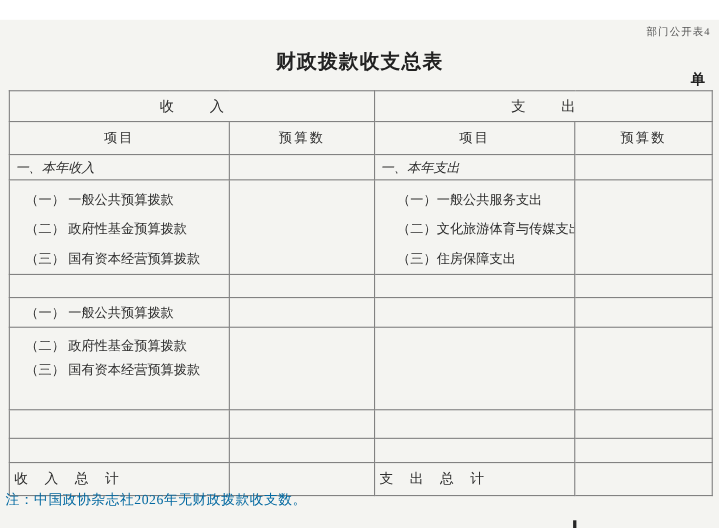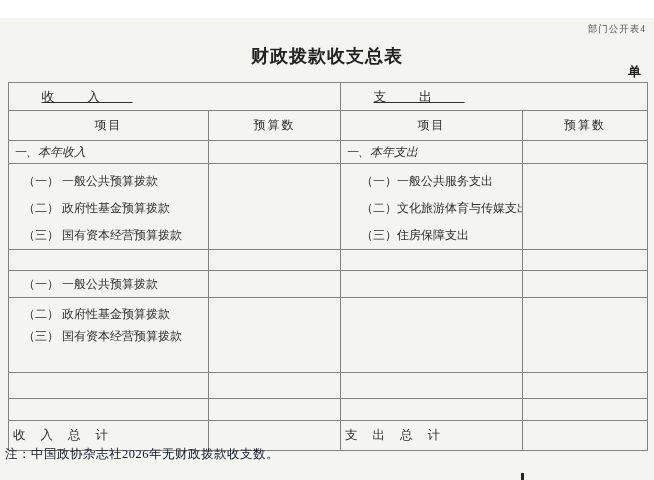--- a/index.html
+++ b/index.html
@@ -35,39 +35,38 @@
   table.budget{border:1px solid #6a6a6a;}
   td{
     padding:0 0 0 4px;font-size:12px;color:#2e2e2e;
     overflow:hidden;white-space:nowrap;
   }
   tr.r1{height:28px;} tr.r2{height:30px;} tr.r3{height:23px;font-style:italic;}
   tr.r4{height:82px;} tr.r5{height:21px;} tr.r6{height:27px;}
   tr.r7{height:27px;} tr.r8{height:75px;} tr.r9{height:26px;}
   tr.r10{height:22px;} tr.r11{height:30px;}
   td.hdr{
-    text-align:left;font-size:13px;padding:0;
+    text-align:center;font-size:13px;padding:0;
     letter-spacing:2.5em;
-    text-decoration:underline;
   }
   td.hdr span{padding-left:2.5em;}
   td.col-head{text-align:center;letter-spacing:2px;padding:0;}
   td.thick{border-left:3px solid #262626;}
   td.sec{padding-left:5px;}
   td.sub{padding-left:14px;}
   td.list{vertical-align:top;padding-left:0;}
   .cell-list{padding-top:4px;}
   .cell-list .line-item{height:27px;display:flex;align-items:center;padding-left:14px;}
   .cell-list.tight{padding-top:5px;}
   .cell-list.tight .line-item{height:22px;}
   .cell-list.right-pad .line-item{padding-left:20px;font-family:Liberation Serif, serif;}
   td.total-cell{letter-spacing:1.2em;font-size:12.5px;}
   .footnote{
     position:absolute;left:5px;top:428px;
-    font-size:12.5px;color:#0f172a;letter-spacing:0.5px;
+    font-size:12.5px;color:#0369a1;letter-spacing:0.5px;
   }
   .thick-overhang{
     position:absolute;left:521px;top:455px;width:3px;height:9px;
     background:#262626;
   }
 </style>
 </head>
 <body>
 
 <div class="sheet">

